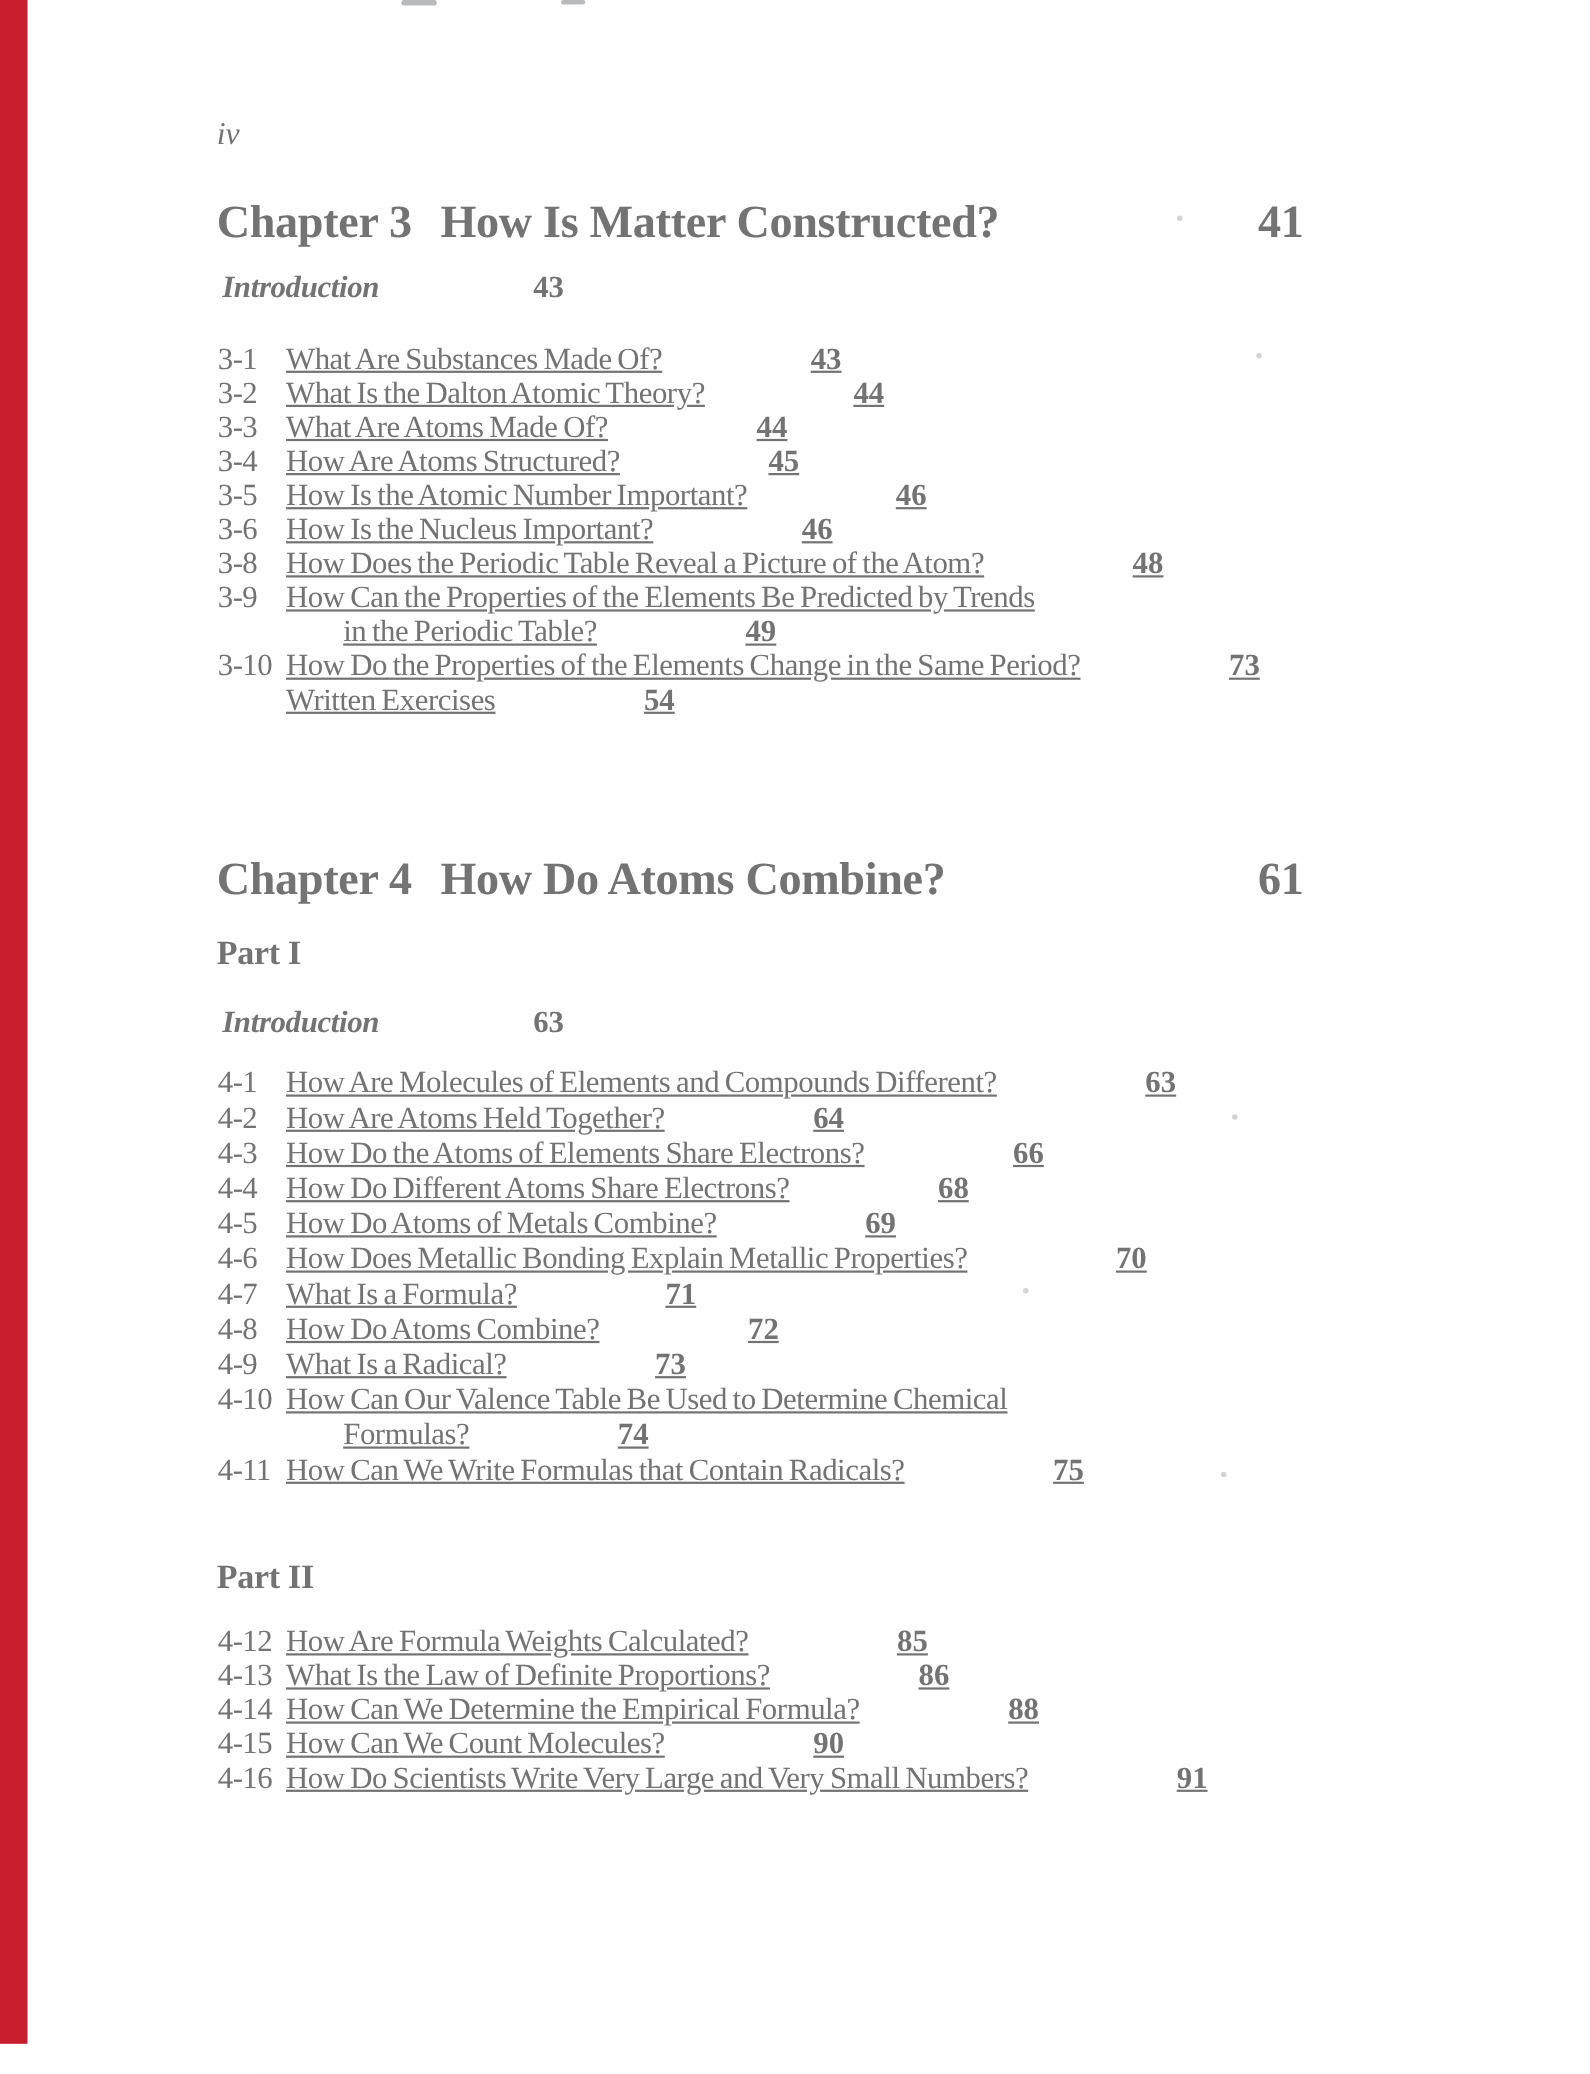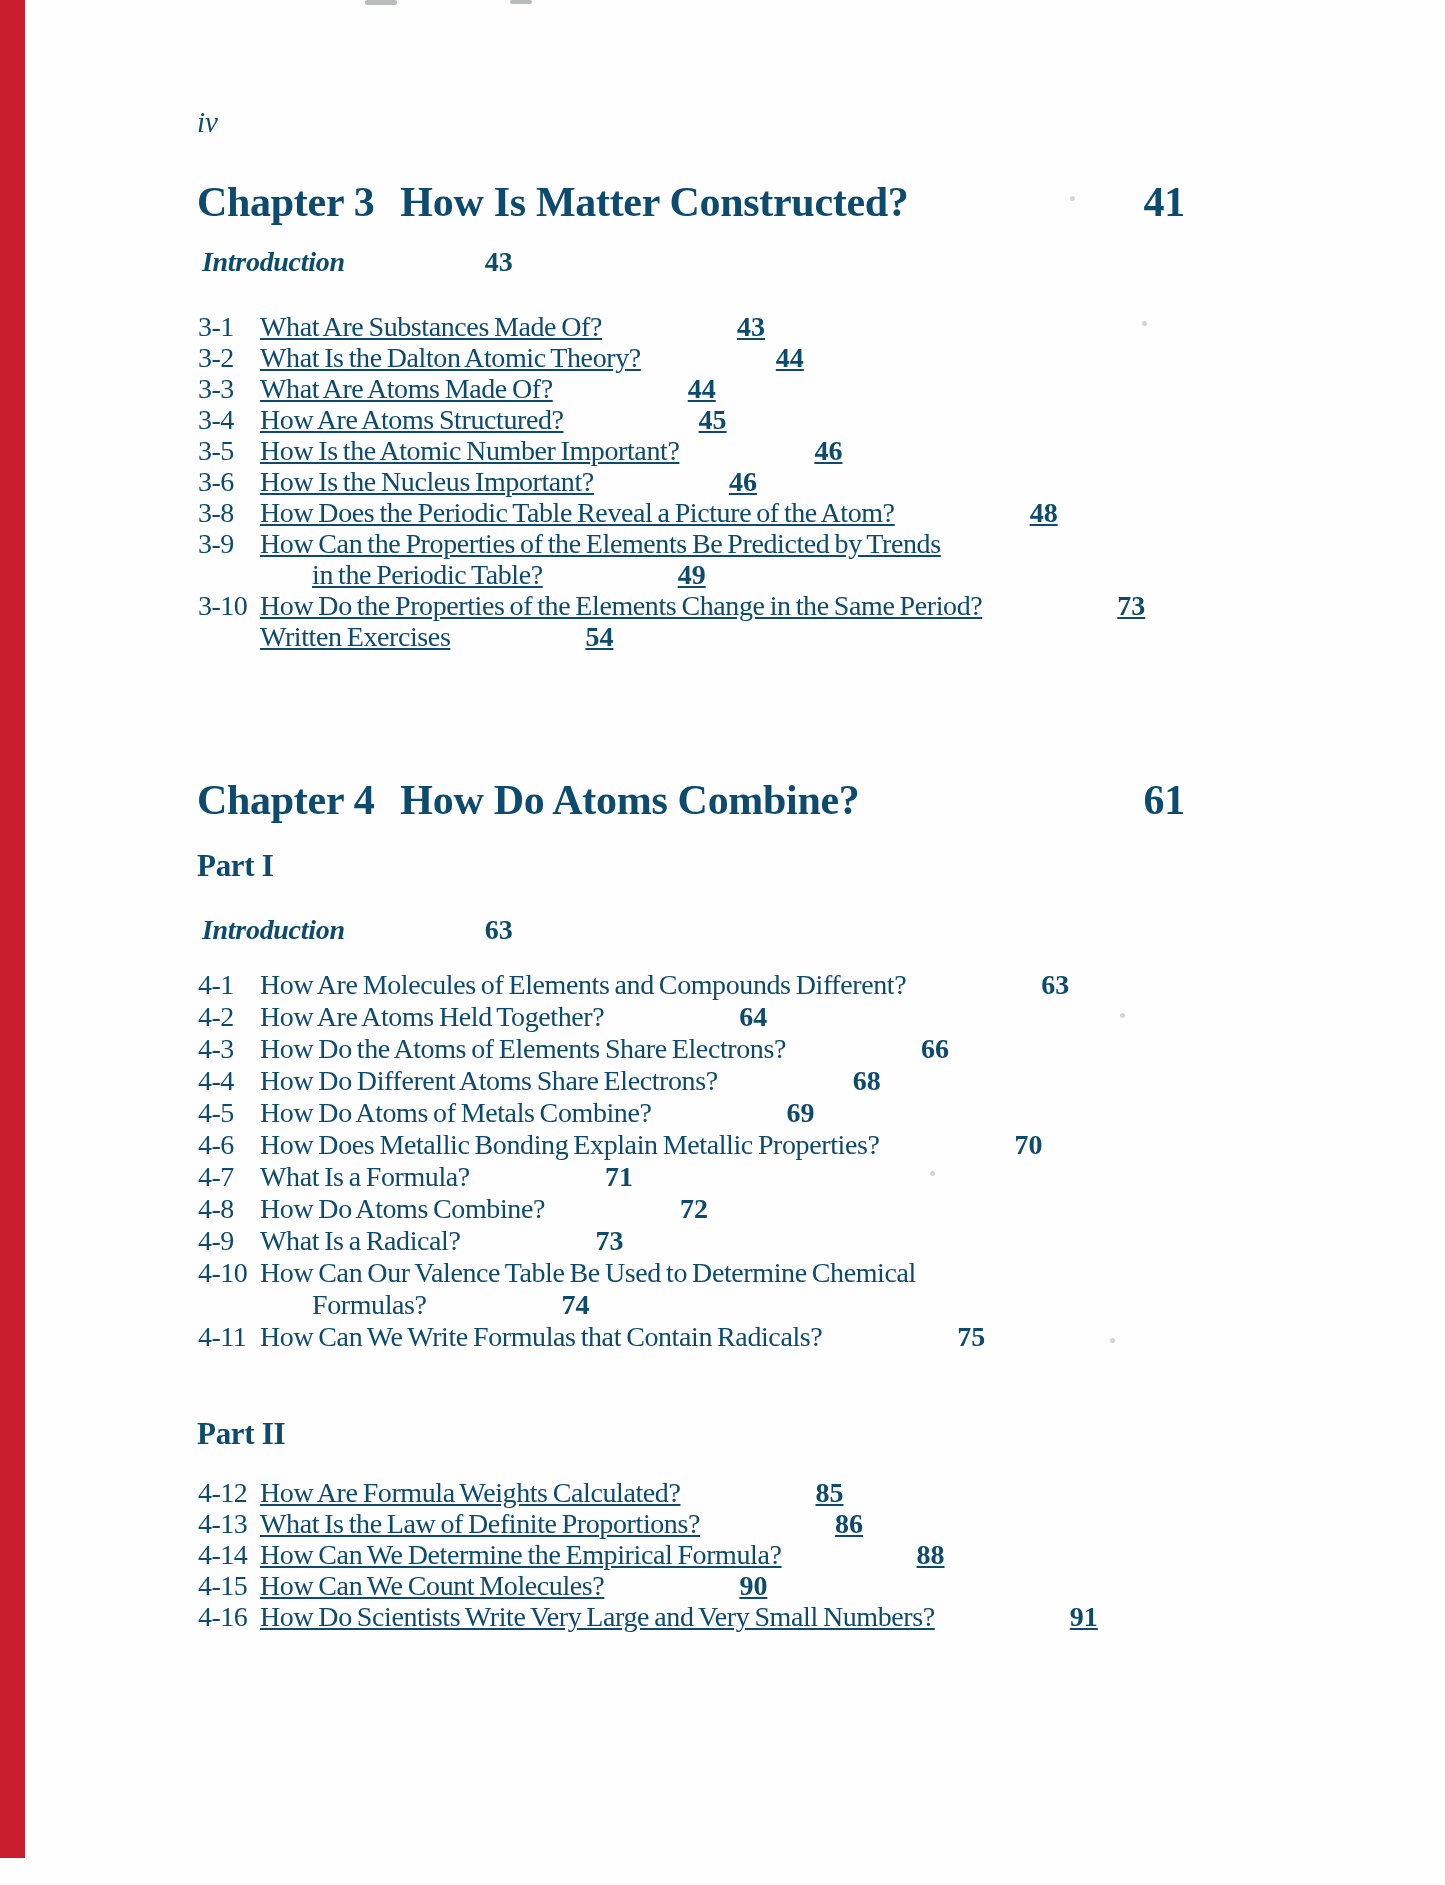--- a/index.html
+++ b/index.html
@@ -2,21 +2,21 @@
 <html><head>
 <meta charset="utf-8">
 <style>
   html,body{margin:0;padding:0;background:#ffffff;}
   .page{
     position:relative;
     width:1445px;height:1885px;
     background:#fefefe;
     overflow:hidden;
     font-family:"Liberation Serif", serif;
-    color:#0c4a6e;
+    color:#737373;
   }
   .stripe{
     position:absolute;left:0;top:0;width:25px;height:1858px;
     background:#c81e2e;
   }
   .scan-mark{position:absolute;background:#b9babc;border-radius:2px;}
   .speck{position:absolute;width:5px;height:5px;background:#c9c9c9;border-radius:50%;opacity:.8;}
   .folio{
     position:absolute;left:197px;top:106px;
     font-style:italic;font-size:29px;line-height:32px;
@@ -100,21 +100,21 @@
     <span class="ch-page">61</span>
   </div>
 
   <div class="part-label" style="top:849px;">Part I</div>
 
   <div class="intro-row" style="top:914px;">
     <span class="intro-label">Introduction</span>
     <span class="intro-page">63</span>
   </div>
 
-  <div class="toc-list lh32" style="top:969px;">
+  <div class="toc-list lh32" style="top:969px;text-decoration:underline;">
       <div class="toc-row"><span class="toc-num">4-1</span><span class="toc-text">How Are Molecules of Elements and Compounds Different?</span><span class="toc-page">63</span></div>
       <div class="toc-row"><span class="toc-num">4-2</span><span class="toc-text">How Are Atoms Held Together?</span><span class="toc-page">64</span></div>
       <div class="toc-row"><span class="toc-num">4-3</span><span class="toc-text">How Do the Atoms of Elements Share Electrons?</span><span class="toc-page">66</span></div>
       <div class="toc-row"><span class="toc-num">4-4</span><span class="toc-text">How Do Different Atoms Share Electrons?</span><span class="toc-page">68</span></div>
       <div class="toc-row"><span class="toc-num">4-5</span><span class="toc-text">How Do Atoms of Metals Combine?</span><span class="toc-page">69</span></div>
       <div class="toc-row"><span class="toc-num">4-6</span><span class="toc-text">How Does Metallic Bonding Explain Metallic Properties?</span><span class="toc-page">70</span></div>
       <div class="toc-row"><span class="toc-num">4-7</span><span class="toc-text">What Is a Formula?</span><span class="toc-page">71</span></div>
       <div class="toc-row"><span class="toc-num">4-8</span><span class="toc-text">How Do Atoms Combine?</span><span class="toc-page">72</span></div>
       <div class="toc-row"><span class="toc-num">4-9</span><span class="toc-text">What Is a Radical?</span><span class="toc-page">73</span></div>
       <div class="toc-row"><span class="toc-num">4-10</span><span class="toc-text">How Can Our Valence Table Be Used to Determine Chemical</span></div>

